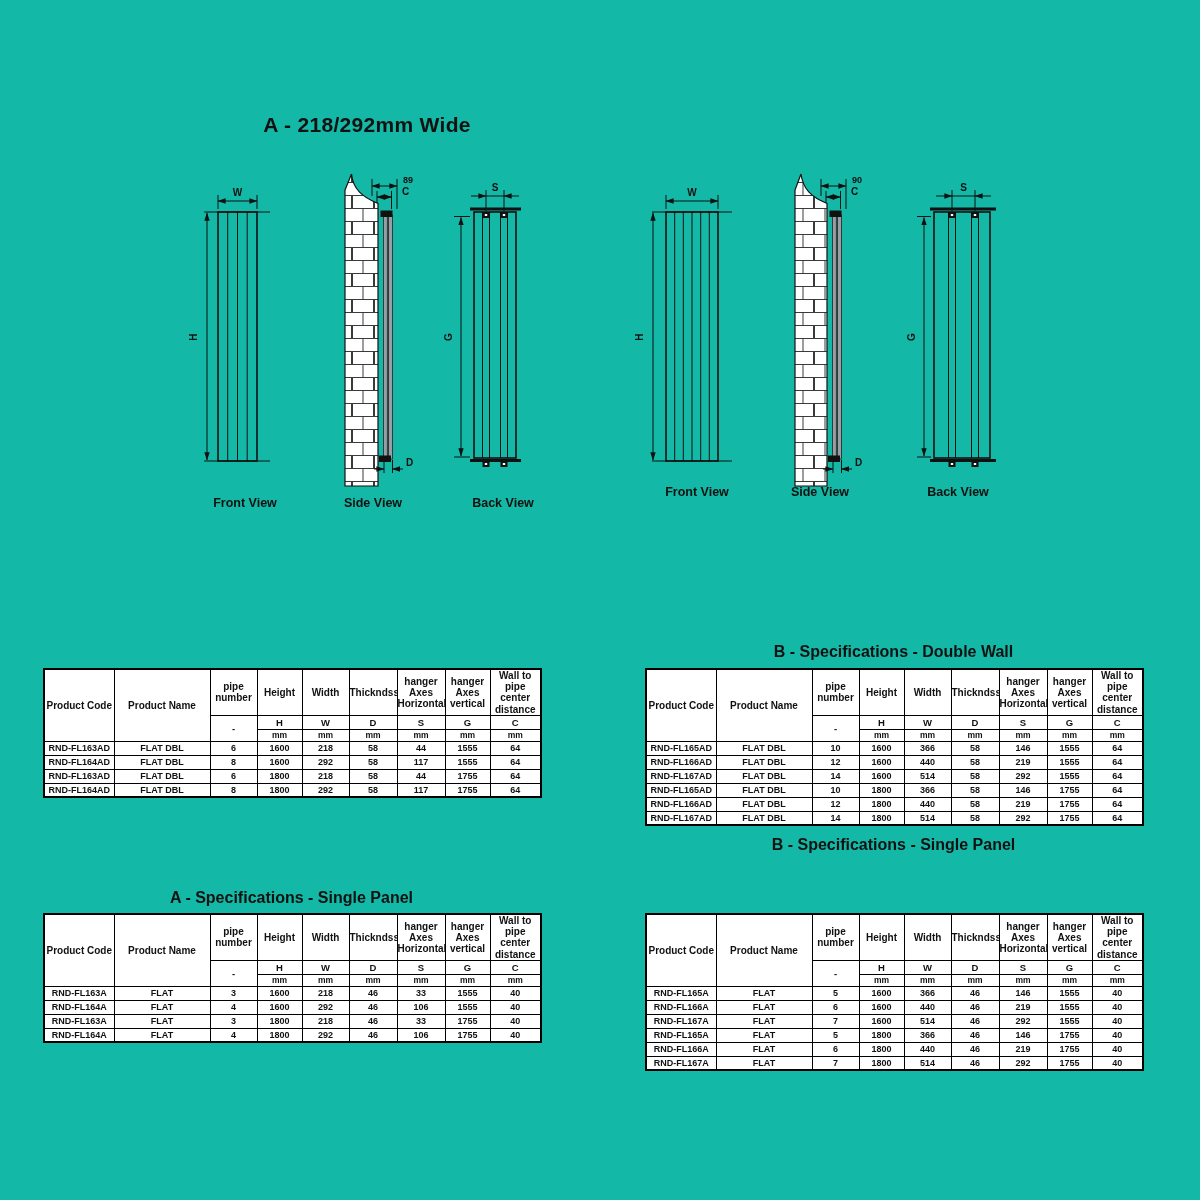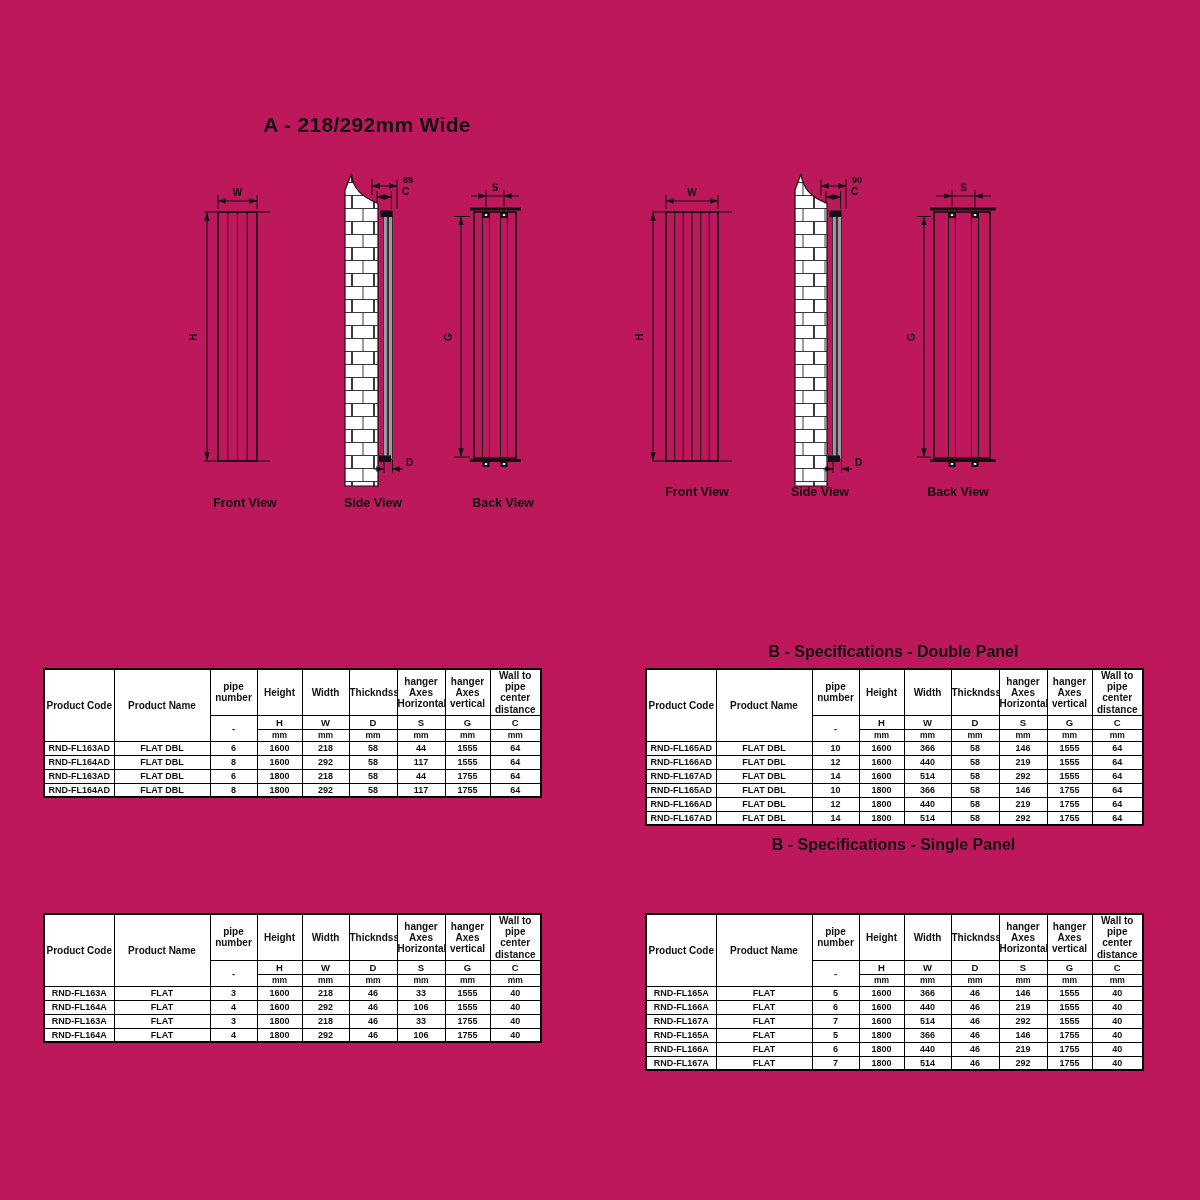--- a/index.html
+++ b/index.html
@@ -1,16 +1,16 @@
 <!DOCTYPE html>
 <html><head>
 <meta charset="utf-8">
 <style>
   html,body{margin:0;padding:0;background:#fff;}
-  .canvas{position:relative;width:1200px;height:1200px;background:#be185d;
+  .canvas{position:relative;width:1200px;height:1200px;background:#14b8a6;
           font-family:"Liberation Sans",sans-serif;color:#111;overflow:hidden;}
   .sec-title{position:absolute;width:390px;text-align:center;
              font-size:21px;font-weight:bold;letter-spacing:.3px;}
   .tbl-title{position:absolute;width:497px;text-align:center;
              font-size:16px;font-weight:bold;}
   .view-label{position:absolute;width:90px;text-align:center;
               font-size:12.5px;font-weight:bold;}
   .diag{position:absolute;}
   svg text{font-family:"Liberation Sans",sans-serif;font-weight:bold;fill:#111;}
   .dimtxt{font-size:10px;}
@@ -194,21 +194,22 @@
     <text class="dimtxt" x="915" y="337" text-anchor="middle" transform="rotate(-90 915 337)">G</text>
   </svg>
 
   <div class="view-label" style="left:200px;top:496px">Front View</div>
   <div class="view-label" style="left:328px;top:496px">Side View</div>
   <div class="view-label" style="left:458px;top:496px">Back View</div>
   <div class="view-label" style="left:652px;top:485px">Front View</div>
   <div class="view-label" style="left:775px;top:485px">Side View</div>
   <div class="view-label" style="left:913px;top:485px">Back View</div>
 
-  <div class="tbl-title" style="left:645px;top:643px">B - Specifications - Double Panel</div>
+  <div class="tbl-title" style="left:645px;top:643px">B - Specifications - Double Wall</div>
+  <div class="tbl-title" style="left:43px;top:889px">A - Specifications - Single Panel</div>
   <div class="tbl-title" style="left:645px;top:836px">B - Specifications - Single Panel</div>
 
   <table class="spec" style="left:43px;top:668px">
       <colgroup>
         <col style="width: 70px;">
         <col style="width: 96px;">
         <col style="width: 47px;">
         <col style="width: 45px;">
         <col style="width: 47px;">
         <col style="width: 48px;">

